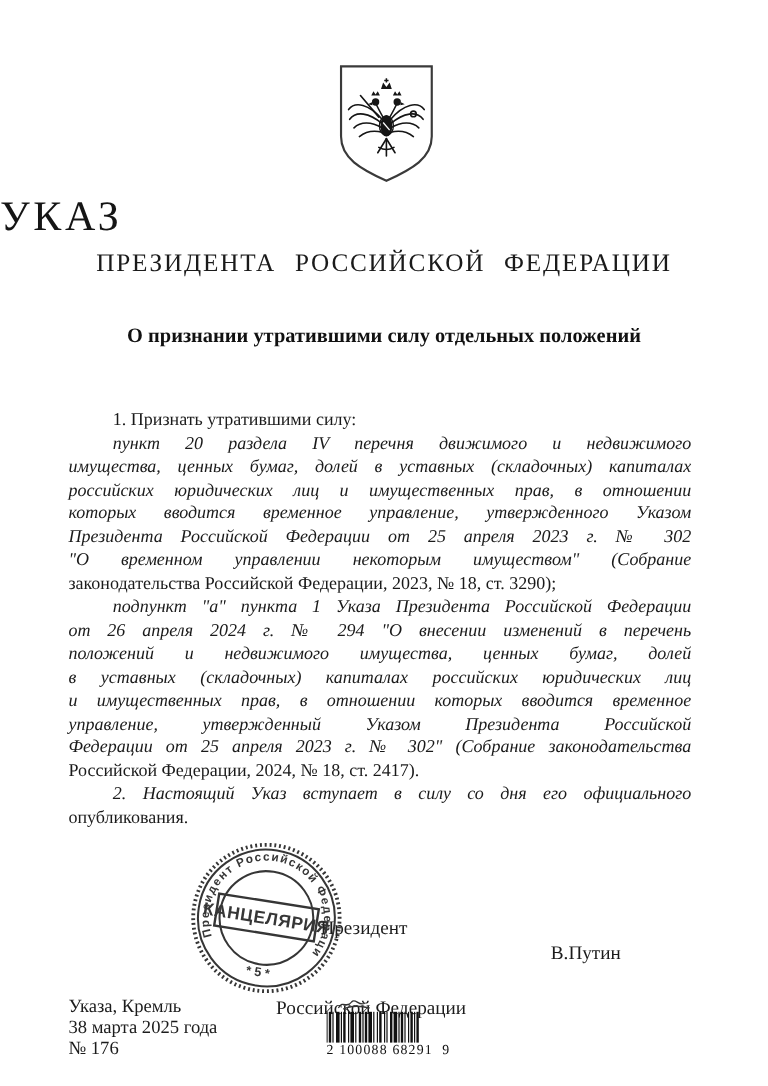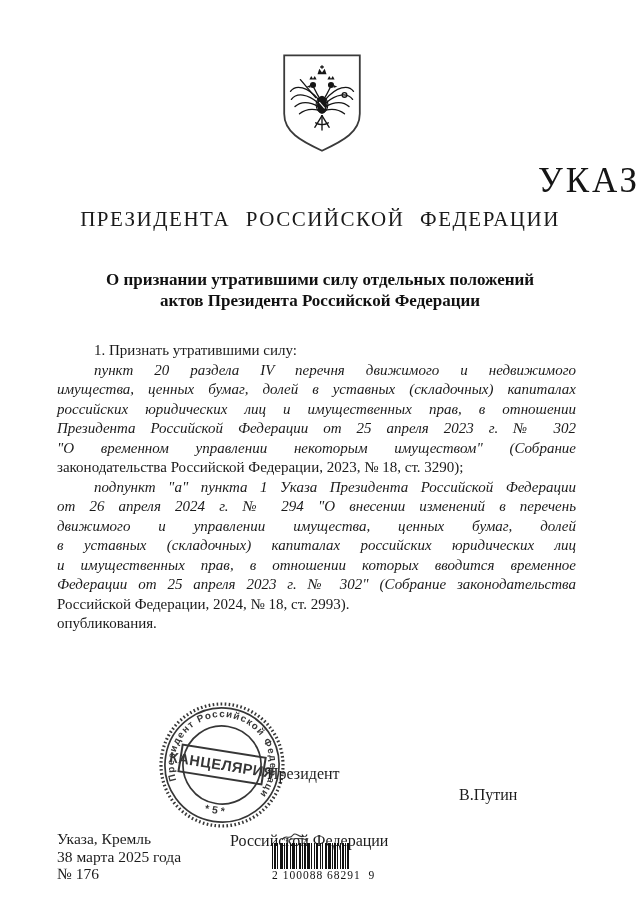--- a/index.html
+++ b/index.html
@@ -10,21 +10,21 @@
     font-family:"Liberation Serif", serif;
     color:#1c1c1c;
     overflow:hidden;
     margin:0 auto;
   }
   
   .emblem{position:absolute;left:277px;top:52px;width:90px;height:102px;}
   
   .doc-title{
     position:absolute;left:0;top:161px;width:640px;
-    text-align:right;font-size:35px;letter-spacing:3px;color:#151515;
+    text-align:left;font-size:35px;letter-spacing:3px;color:#151515;
   }
   .doc-subtitle{
     position:absolute;left:0;top:207px;width:640px;
     text-align:center;font-size:21px;letter-spacing:1.5px;word-spacing:9px;color:#1a1a1a;
   }
   .doc-subject{
     position:absolute;left:0;top:269px;width:640px;
     text-align:center;font-weight:bold;font-size:17px;line-height:21px;color:#111;
   }
   
@@ -94,38 +94,40 @@
 
     <ellipse cx="50" cy="58" rx="5.5" ry="10" fill="#161616"></ellipse>
     <ellipse cx="50" cy="58" rx="6.5" ry="9" fill="none" stroke="#161616" stroke-width="1.2"></ellipse>
     <path d="M47 55 L53 62" stroke="#ffffff" stroke-width="1.2"></path>
   </svg>
 
   <div class="doc-title">УКАЗ</div>
   <div class="doc-subtitle">ПРЕЗИДЕНТА РОССИЙСКОЙ ФЕДЕРАЦИИ</div>
   <div class="doc-subject">
     <div>О признании утратившими силу отдельных положений</div>
-    <div>актов Президента Российской Федерации</div>
   </div>
 
   <div class="doc-body">
       <div class="bline ind">1. Признать утратившими силу:</div>
       <div class="bline ind just">пункт 20 раздела IV перечня движимого и недвижимого</div>
       <div class="bline just">имущества, ценных бумаг, долей в уставных (складочных) капиталах</div>
       <div class="bline just">российских юридических лиц и имущественных прав, в отношении</div>
+      <div class="bline just">которых вводится временное управление, утвержденного Указом</div>
       <div class="bline just">Президента Российской Федерации от 25 апреля 2023 г. № 302</div>
       <div class="bline just">"О временном управлении некоторым имуществом" (Собрание</div>
       <div class="bline">законодательства Российской Федерации, 2023, № 18, ст. 3290);</div>
       <div class="bline ind just">подпункт "а" пункта 1 Указа Президента Российской Федерации</div>
       <div class="bline just">от 26 апреля 2024 г. № 294 "О внесении изменений в перечень</div>
-      <div class="bline just">движимого и управлении имущества, ценных бумаг, долей</div>
+      <div class="bline just">положений и недвижимого имущества, ценных бумаг, долей</div>
       <div class="bline just">в уставных (складочных) капиталах российских юридических лиц</div>
       <div class="bline just">и имущественных прав, в отношении которых вводится временное</div>
+      <div class="bline just">управление, утвержденный Указом Президента Российской</div>
       <div class="bline just">Федерации от 25 апреля 2023 г. № 302" (Собрание законодательства</div>
-      <div class="bline">Российской Федерации, 2024, № 18, ст. 2993).</div>
+      <div class="bline">Российской Федерации, 2024, № 18, ст. 2417).</div>
+      <div class="bline ind just">2. Настоящий Указ вступает в силу со дня его официального</div>
       <div class="bline">опубликования.</div>
     </div>
 
   <svg class="stamp" viewBox="0 0 150 150" xmlns="http://www.w3.org/2000/svg">
     <g transform="rotate(9 75 75)">
       <circle cx="75" cy="75" r="61" fill="none" stroke="#262626" stroke-width="3.2" stroke-dasharray="1.6 2.4"></circle>
       <circle cx="75" cy="75" r="57" fill="none" stroke="#262626" stroke-width="1.7"></circle>
       <circle cx="75" cy="75" r="39" fill="none" stroke="#262626" stroke-width="1.7"></circle>
       <defs>
         <path id="stampArc" d="M 33.4 99 A 48 48 0 1 1 116.6 99"></path>

